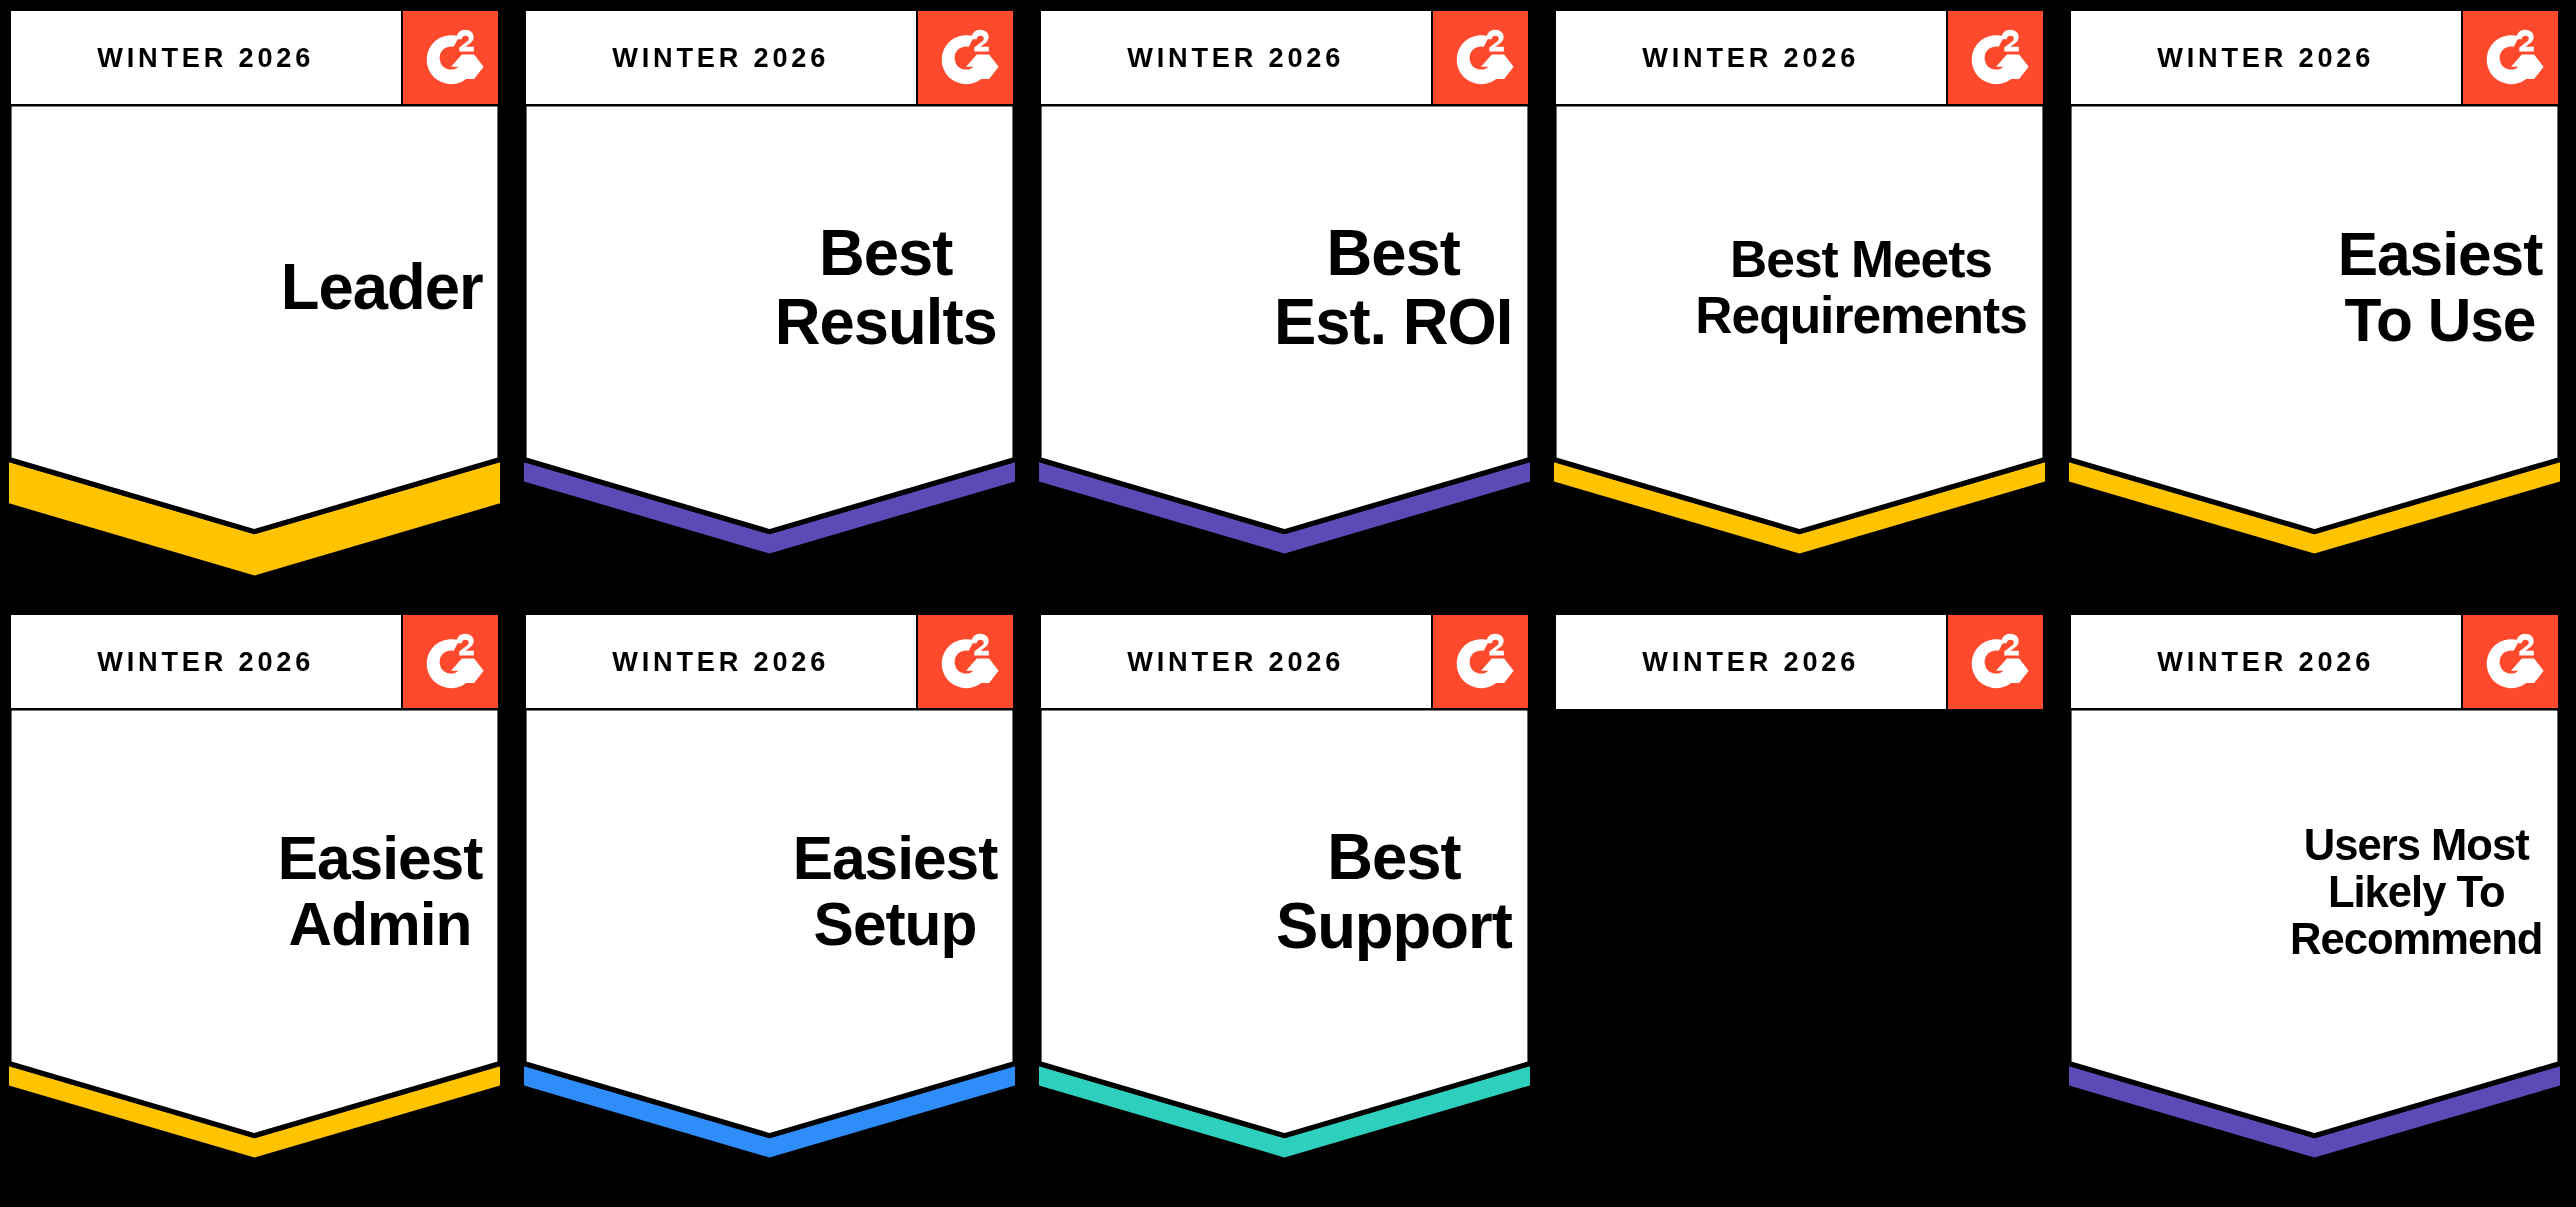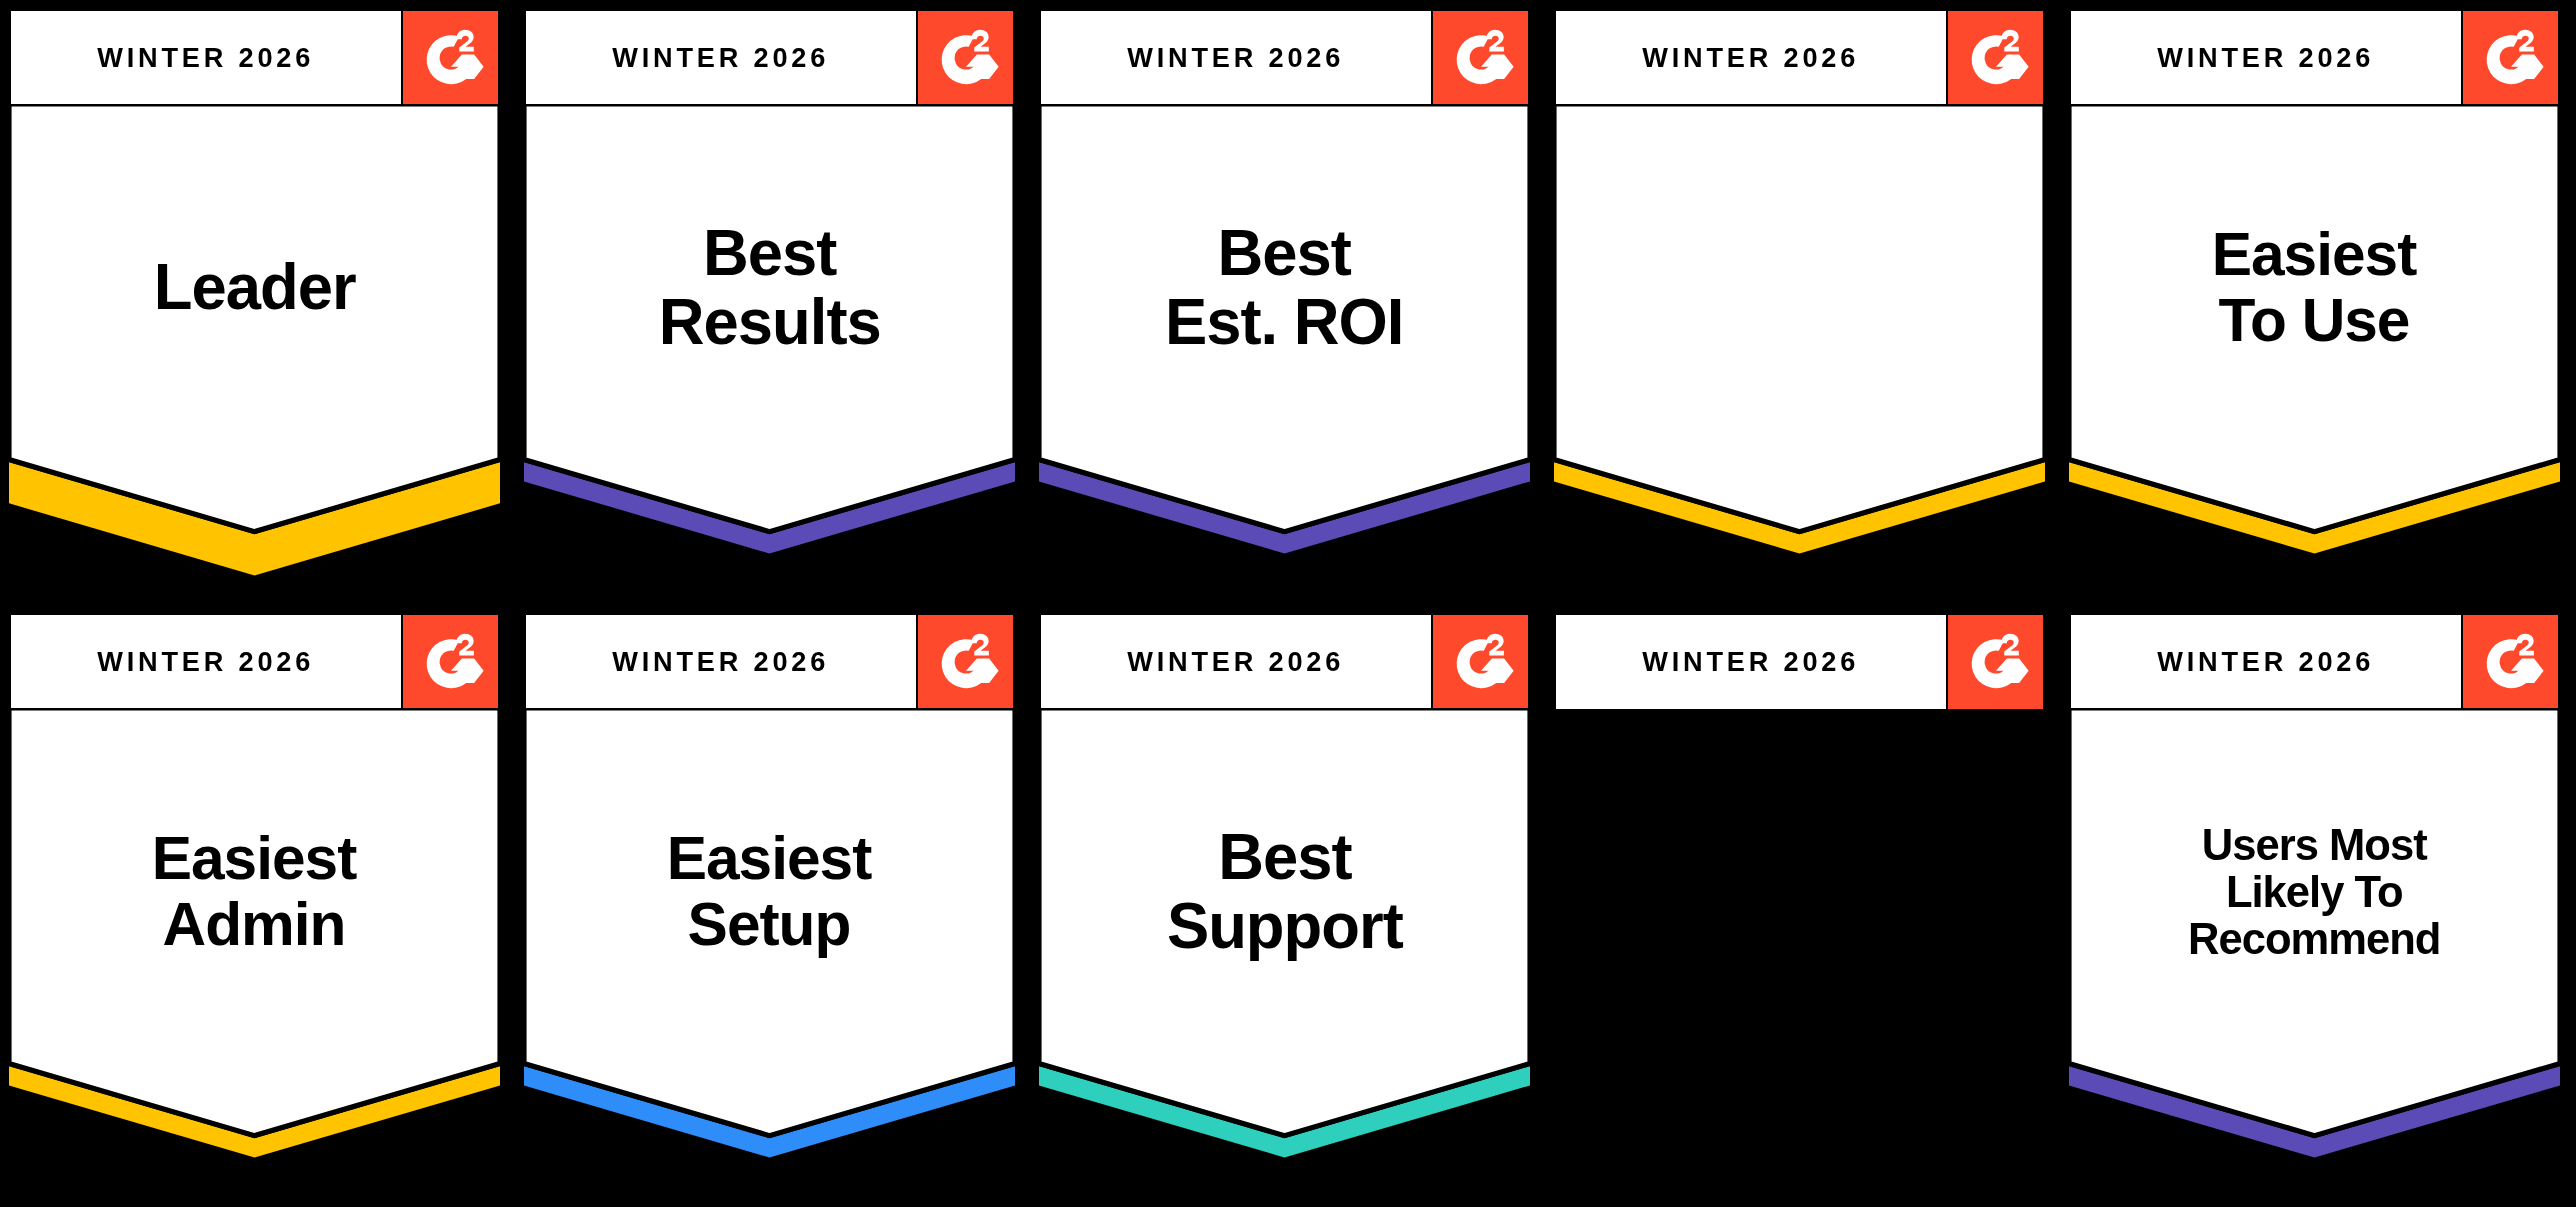--- a/index.html
+++ b/index.html
@@ -94,21 +94,21 @@
     display: block;
   }
   .badge-title {
     position: absolute;
     left: 0;
     top: 0;
     width: 491px;
     height: 367px;
     display: flex;
     align-items: center;
-    justify-content: center;
+    justify-content: flex-end;
     text-align: center;
     pointer-events: none;
   }
   .badge-title-text {
     font-family: "Liberation Sans", sans-serif;
     font-weight: 700;
     color: #000000;
     line-height: 1.07;
     letter-spacing: -1px;
     padding: 0 16.7px;
@@ -228,20 +228,24 @@
           </div>
         </div>
         <div class="badge-body-wrap">
           <svg class="shield-svg" viewBox="0 0 762 736" preserveAspectRatio="none">
             <path d="M0,0 L762,0 L762,590 L381,702 L0,590 Z" fill="#000000"></path>
             <path d="M0,0 L762,0 L762,586 L381,698 L0,586 Z" fill="#FFC300"></path>
             <path d="M0,0 L762,0 L762,556 L381,668 L0,556 Z" fill="#000000"></path>
             <path d="M0,0 L762,0 L762,552 L381,664 L0,552 Z" fill="#ffffff"></path>
             <path d="M0,0 L762,0 L762,552 L381,664 L0,552 Z" fill="none" stroke="#000000" stroke-width="8"></path>
           </svg>
+          <div class="badge-title">
+            <div class="badge-title-text t-md">Best Meets
+Requirements</div>
+          </div>
         </div>
       </div>
     </div>
     <div class="badge">
       <div class="badge-inner">
         <div class="badge-header">
           <div class="header-date-box">
             <span class="header-date-text">WINTER 2026</span>
           </div>
           <div class="header-logo-box">

